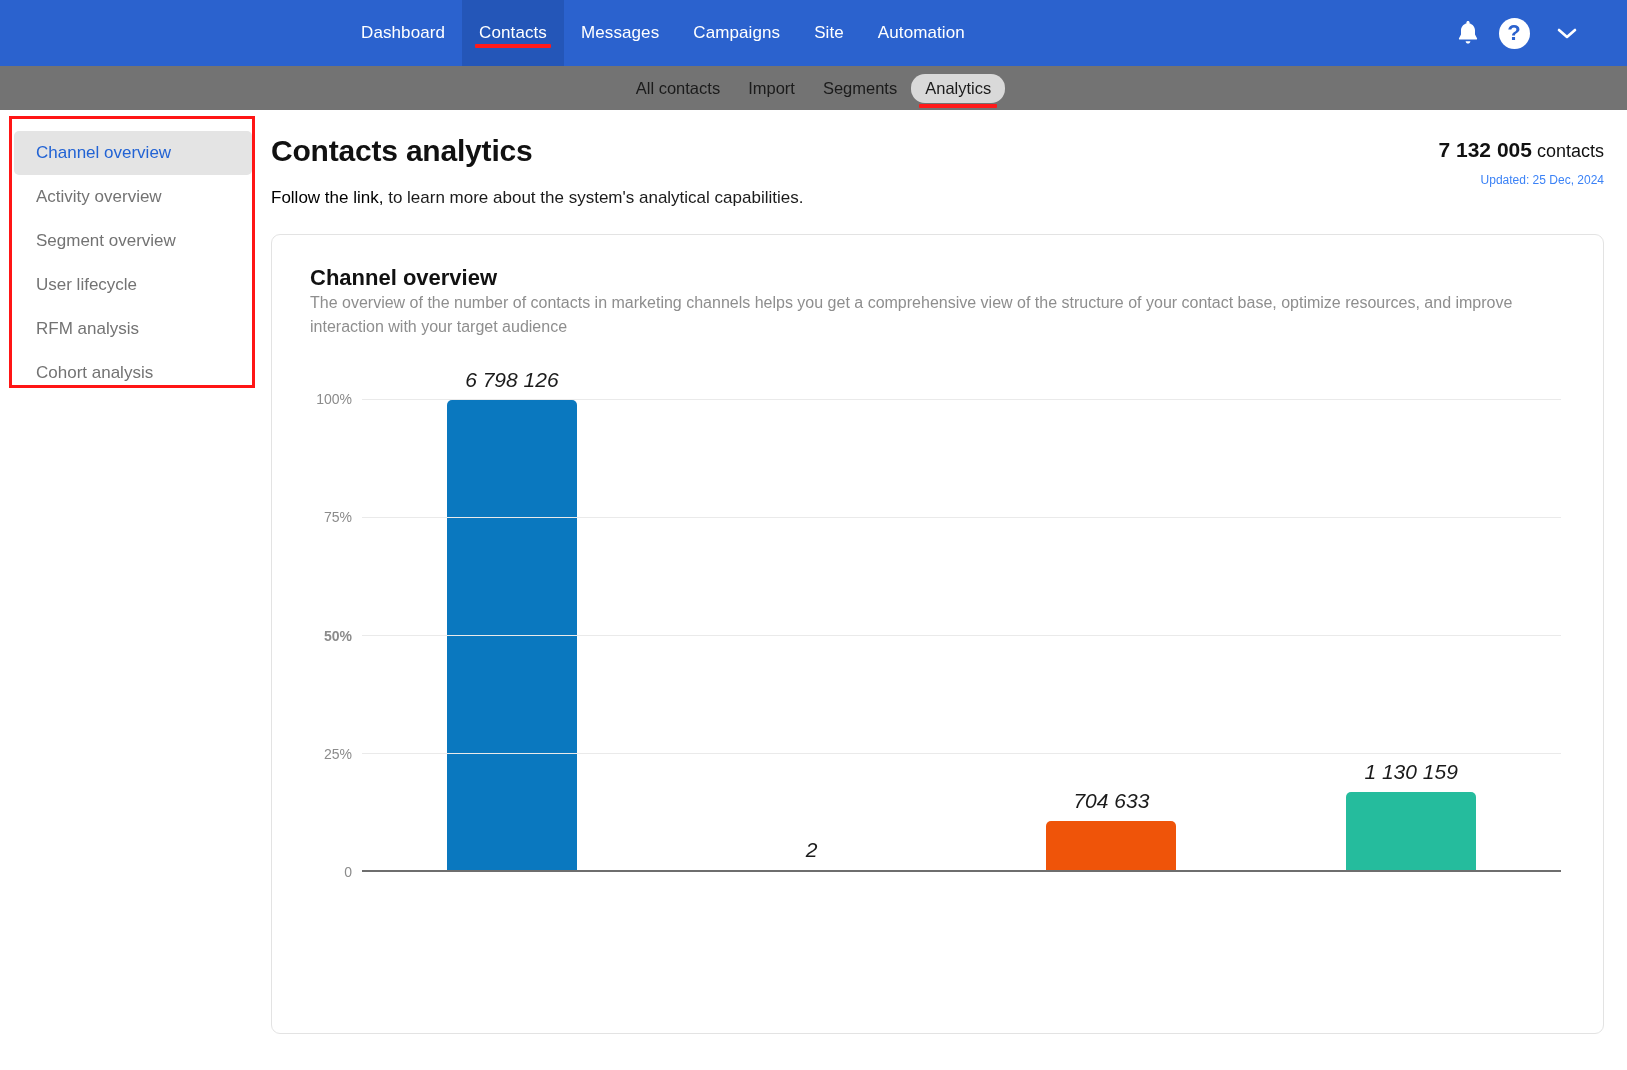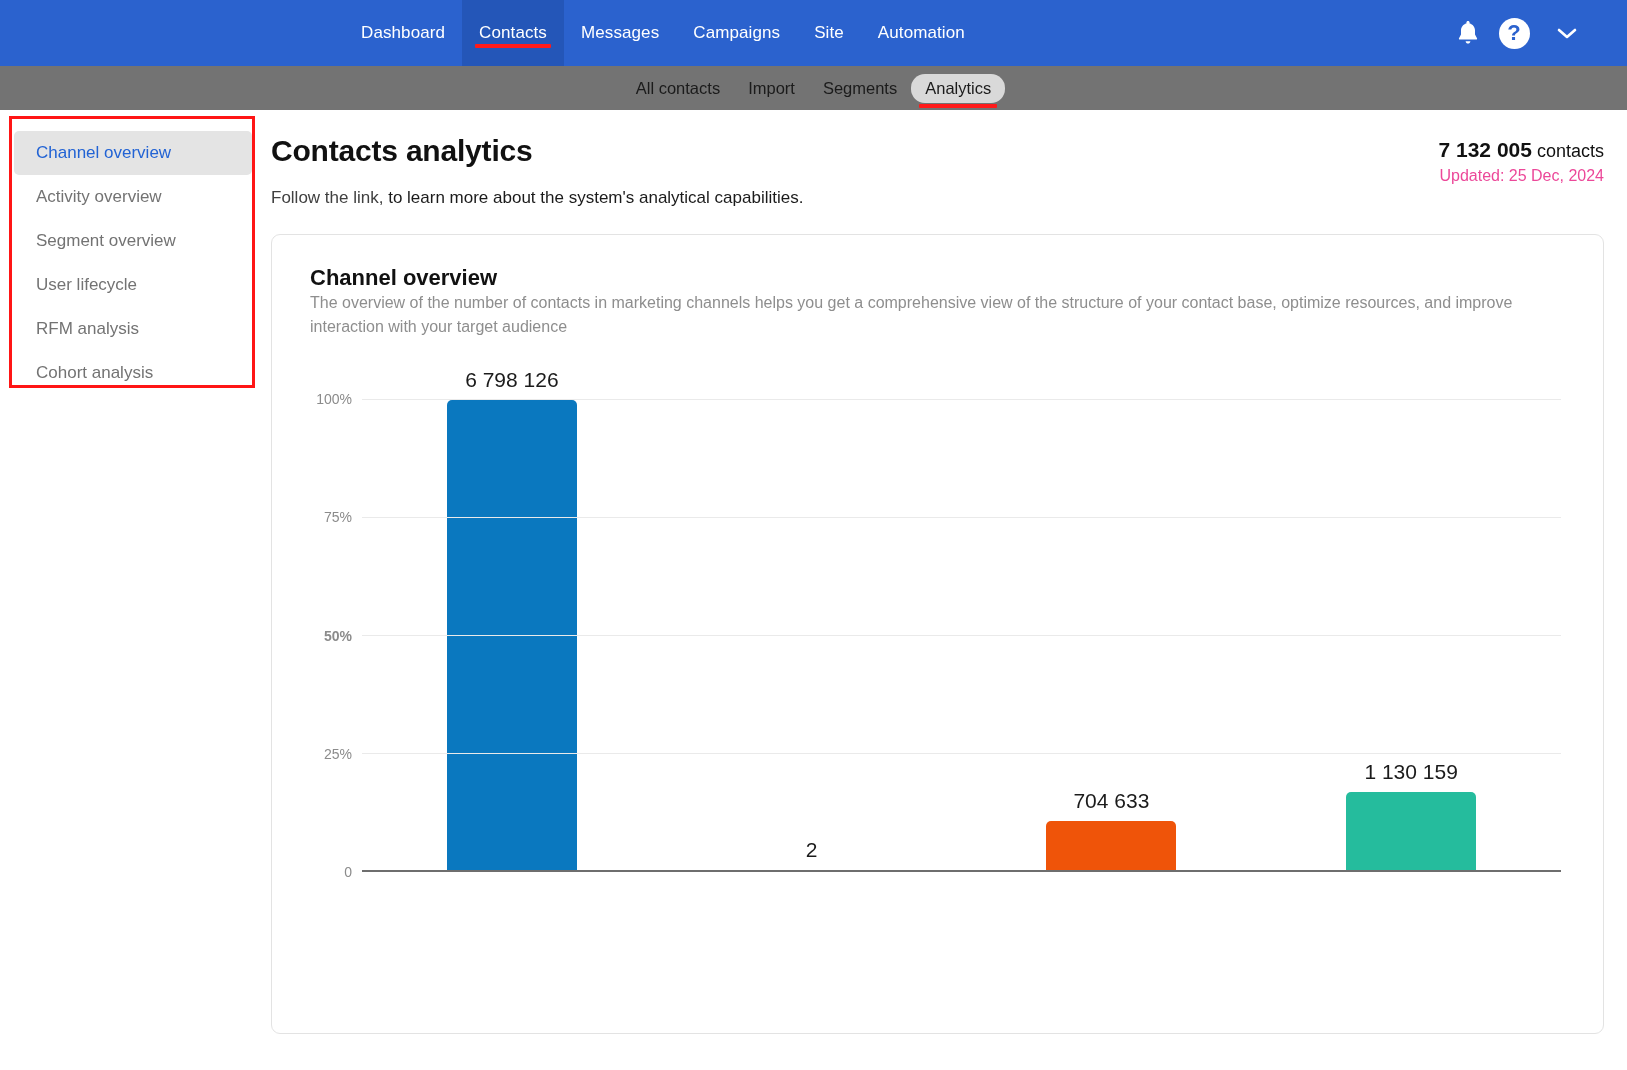--- a/index.html
+++ b/index.html
@@ -152,31 +152,31 @@
     color: #111111;
     margin: 10px 0 0 0;
     letter-spacing: -.2px;
   }
   .page-sub {
     margin-top: 20px;
     font-size: 17px;
     color: #1b1b1b;
   }
   .page-sub a {
-    color: #404040;
+    color: #000000;
     text-decoration: none;
     cursor: pointer;
   }
   .counts { text-align: right; padding-top: 14px; }
   .count-line { font-size: 18px; color: #111111; white-space: nowrap; }
   .count-num { font-size: 21px; font-weight: bold; margin-top: 34px; }
   .count-updated {
-    margin-top: 5px;
-    font-size: 16px;
-    color: #ec4899;
+    margin-top: 11px;
+    font-size: 12px;
+    color: #3b82f6;
     white-space: nowrap;
   }
 
   
   .card {
     margin-top: 26px;
     border: 1px solid #e3e3e3;
     border-radius: 9px;
     background: #ffffff;
     height: 800px;
@@ -241,20 +241,21 @@
     left: 0; right: 0; top: 0; bottom: 2px;
     display: flex;
   }
   .bar-col {
     flex: 1;
     position: relative;
     display: flex;
     flex-direction: column;
     justify-content: flex-end;
     align-items: center;
+    font-style: italic;
   }
   .bar {
     width: 130px;
     border-radius: 5px 5px 0 0;
   }
   .bar-value {
     position: absolute;
     left: 50%;
     transform: translateX(-50%);
     font-size: 21px;

